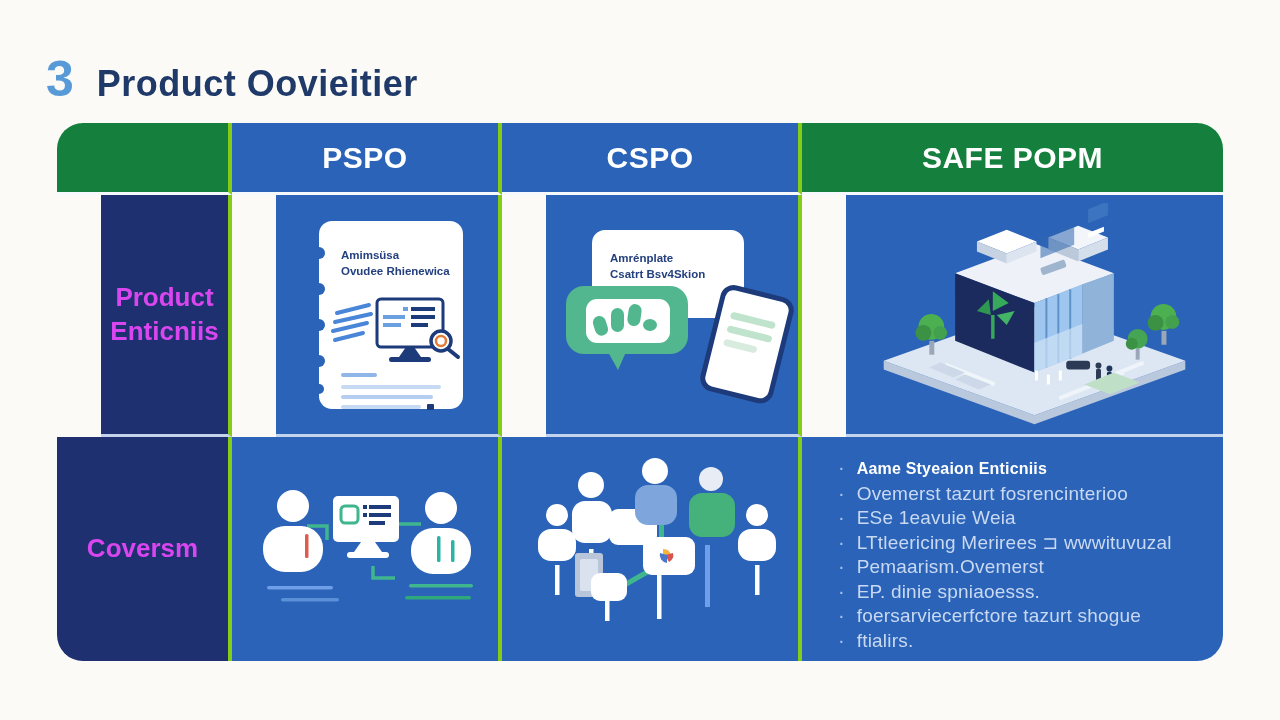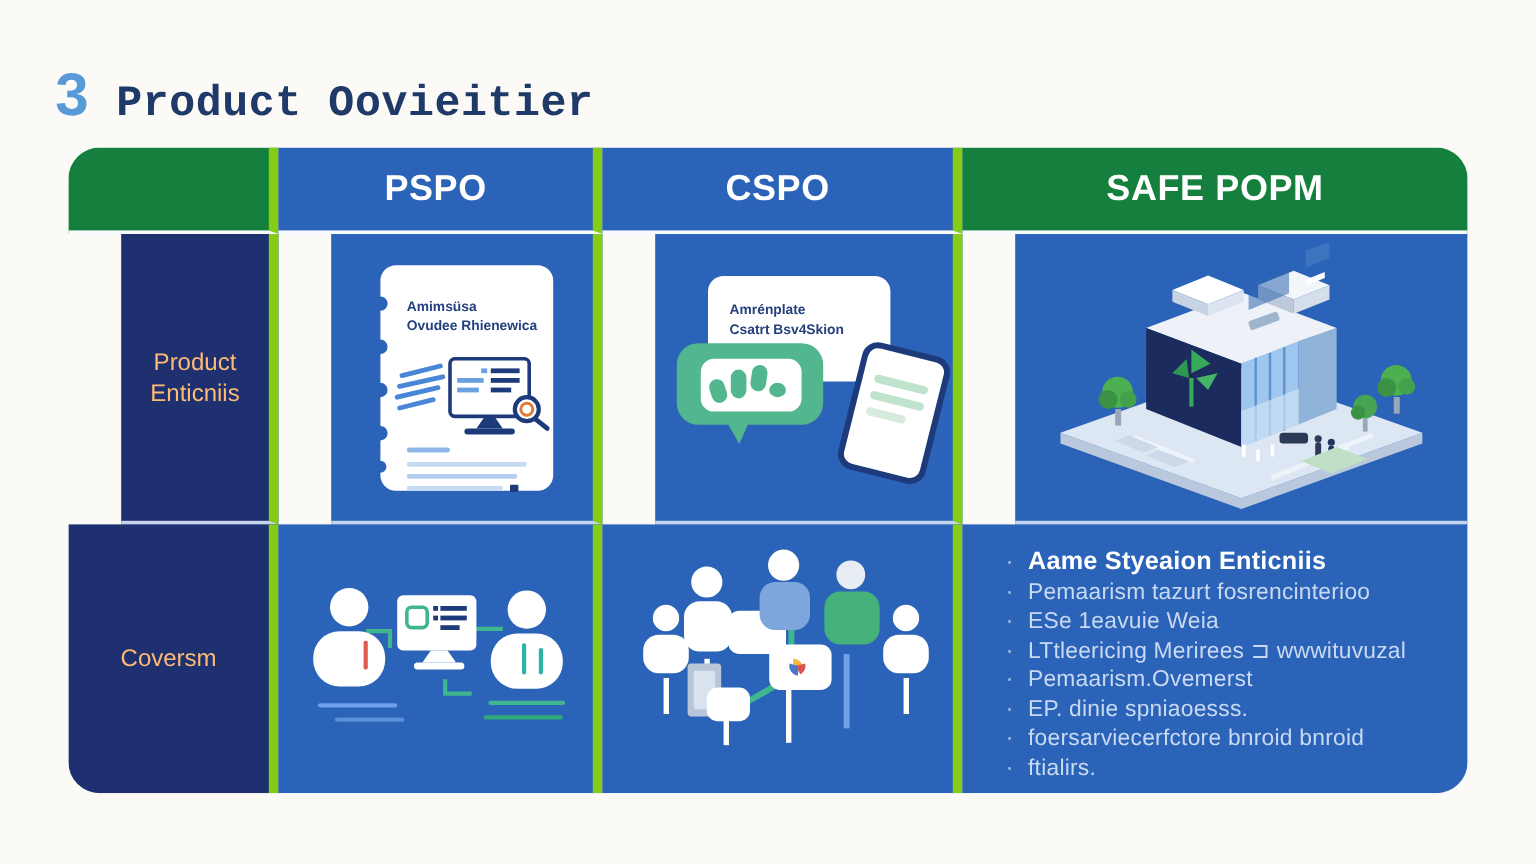--- a/index.html
+++ b/index.html
@@ -13,62 +13,62 @@
 
   
   .title-row{
     position:absolute;left:46px;top:50px;
     display:flex;align-items:baseline;gap:22px;
   }
   .title-number{
     font-size:50px;font-weight:800;color:#589ad8;letter-spacing:1px;
   }
   .title-text{
-    font-size:36px;font-weight:800;color:#1f3a68;letter-spacing:.5px;font-family:Liberation Mono, monospace;
+    font-size:36px;font-weight:800;color:#1f3a68;letter-spacing:.5px;
   }
 
   
   .cert-table{
     position:absolute;left:57px;top:123px;
     width:1166px;height:538px;
     display:grid;
     grid-template-columns:175px 270px 300px 421px;
     grid-template-rows:72px 242px 1fr;
     border-radius:26px;overflow:hidden;
   }
   .cell{position:relative;display:flex;align-items:center;justify-content:center;}
   .c-navy{background:#15803d;}
   .c-label{background:#1e3070;}
   .c-blue{background:#2a63b8;}
-  .v-div{border-right:8px solid #84cc16;}
+  .v-div{border-right:4px solid #84cc16;}
   .hdr{border-bottom:3px solid #f6f9fd;}
   .r1{border-bottom:3px solid #c3d4ec;margin-left:44px;}
 
   .hdr-label{
     color:#ffffff;font-size:30px;font-weight:800;letter-spacing:.5px;
   }
   .row-label{
-    color:#fdba74;font-size:20px;font-weight:400;
+    color:#d946ef;font-size:26px;font-weight:700;
     text-align:center;line-height:1.3;
   }
 
   
   .bullet-list{
     align-self:flex-start;
     width:100%;
     padding:20px 20px 0 36px;box-sizing:border-box;
     display:flex;flex-direction:column;gap:3.5px;
   }
   .bullet-row{display:flex;align-items:baseline;gap:12px;}
   .bullet-dot{color:#a9c3ea;font-size:20px;line-height:21px;flex:0 0 auto;}
   .bullet-text{
     color:#c9d9f2;font-size:19px;line-height:21px;letter-spacing:.2px;
     white-space:nowrap;
   }
-  .bullet-row.first .bullet-text{color:#ffffff;font-weight:800;font-size:21px;}
+  .bullet-row.first .bullet-text{color:#ffffff;font-weight:800;font-size:16px;}
 
   svg{display:block;}
 </style>
 </head>
 <body>
 
 <div class="slide">
 
   <div class="title-row">
     <span class="title-number">3</span>
@@ -353,41 +353,41 @@
     </div>
 
     <div class="cell c-blue" style="align-items:flex-start;">
       <div class="bullet-list">
         <div class="bullet-row first">
           <span class="bullet-dot">·</span>
           <span class="bullet-text">Aame Styeaion Enticniis</span>
         </div>
         <div class="bullet-row">
           <span class="bullet-dot">·</span>
-          <span class="bullet-text">Pemaarism tazurt fosrencinterioo</span>
+          <span class="bullet-text">Ovemerst tazurt fosrencinterioo</span>
         </div>
         <div class="bullet-row">
           <span class="bullet-dot">·</span>
           <span class="bullet-text">ESe 1eavuie Weia</span>
         </div>
         <div class="bullet-row">
           <span class="bullet-dot">·</span>
           <span class="bullet-text">LTtleericing Merirees ⊐ wwwituvuzal</span>
         </div>
         <div class="bullet-row">
           <span class="bullet-dot">·</span>
           <span class="bullet-text">Pemaarism.Ovemerst</span>
         </div>
         <div class="bullet-row">
           <span class="bullet-dot">·</span>
           <span class="bullet-text">EP. dinie spniaoesss.</span>
         </div>
         <div class="bullet-row">
           <span class="bullet-dot">·</span>
-          <span class="bullet-text">foersarviecerfctore bnroid bnroid</span>
+          <span class="bullet-text">foersarviecerfctore tazurt shogue</span>
         </div>
         <div class="bullet-row">
           <span class="bullet-dot">·</span>
           <span class="bullet-text">ftialirs.</span>
         </div>
       </div>
     </div>
 
   </div>
 </div>

